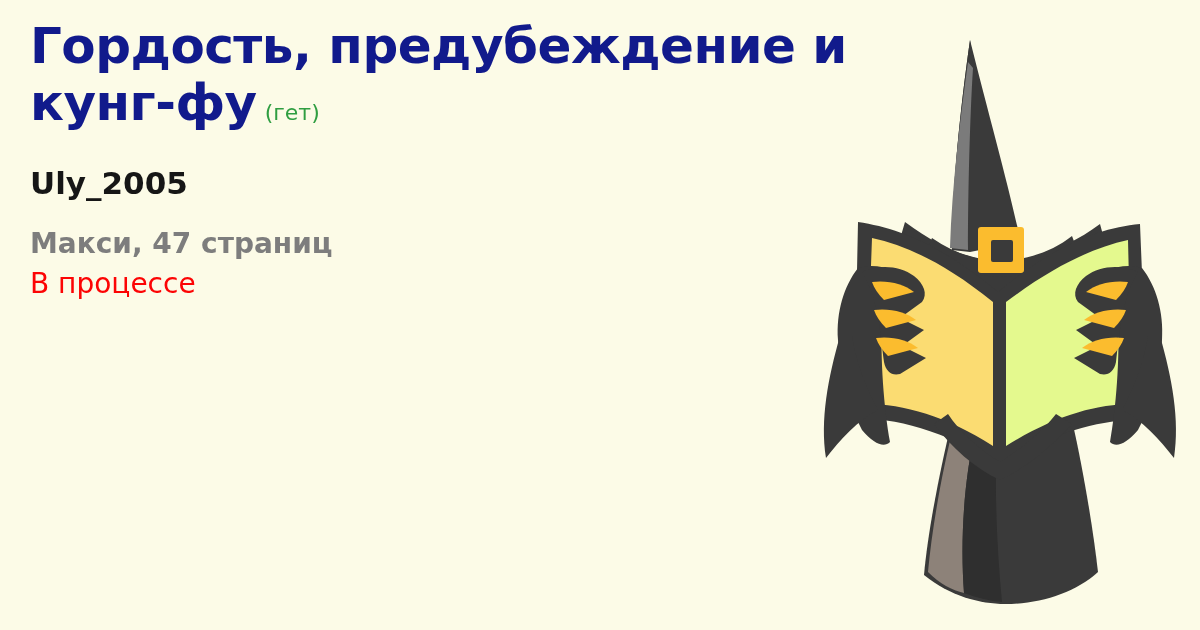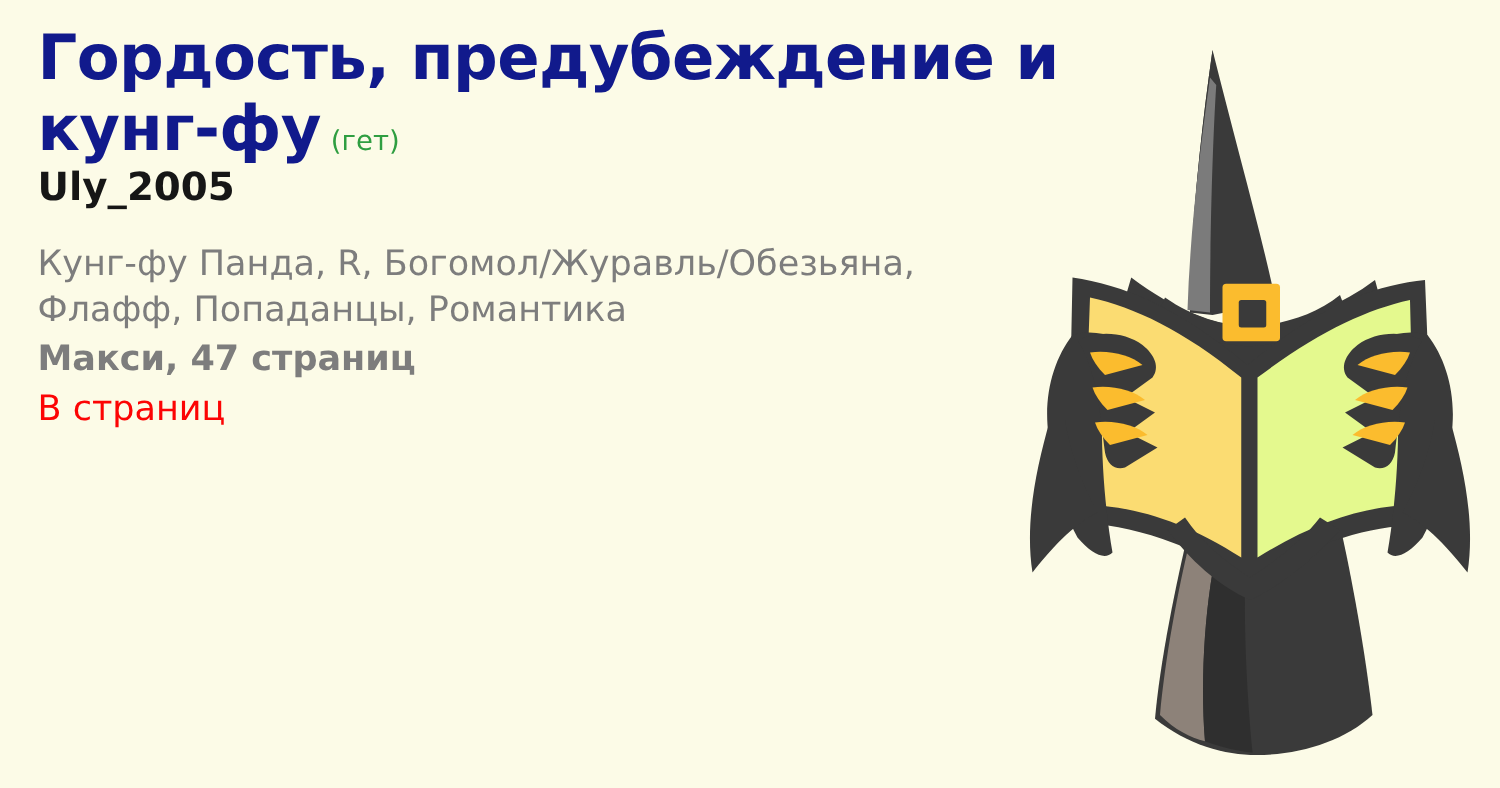--- a/index.html
+++ b/index.html
@@ -56,20 +56,21 @@
     color: #7f7f7f;
     margin-top: 7px;
     letter-spacing: 0px;
     font-family: "DejaVu Sans", sans-serif;
   }
 
   #author-line {
     font-size: 31px;
     font-weight: bold;
     color: #161616;
+    margin-top: 33px;
     letter-spacing: 0px;
   }
 
   #meta-block {
     margin-top: 25px;
     font-size: 28px;
     line-height: 1.31;
     color: #7d7d7d;
   }
   .meta-row { display: block; }
@@ -97,23 +98,22 @@
 <div id="card">
 
   <div id="text-col">
 
     <h1 id="title-block"><span id="title-text">Гордость, предубеждение и кунг-фу</span><span id="title-category">(гет)</span></h1>
 
 
     <div id="author-line">Uly_2005</div>
 
     <div id="meta-block">
-      <span class="meta-row" id="meta-fandom">Кунг-фу Панда, R, Богомол/Журавль/Обезьяна, Флафф, Попаданцы, Романтика</span>
       <span class="meta-row" id="meta-size">Макси, 47 страниц</span>
-      <span class="meta-row" id="meta-status">В страниц</span>
+      <span class="meta-row" id="meta-status">В процессе</span>
     </div>
 
   </div>
 
   <div id="illustration">
     <svg width="400" height="630" viewBox="0 0 400 630" xmlns="http://www.w3.org/2000/svg">
 
       <path d="M170 40 C 182 120, 195 185, 205 245 L 170 252 L 152 250 C 152 190, 160 110, 170 40 Z" fill="#3a3a3a"></path>
 
       <path d="M170 40 C 190 120, 210 190, 222 248 L 152 250 C 152 190, 160 110, 170 40 Z" fill="#3a3a3a"></path>

